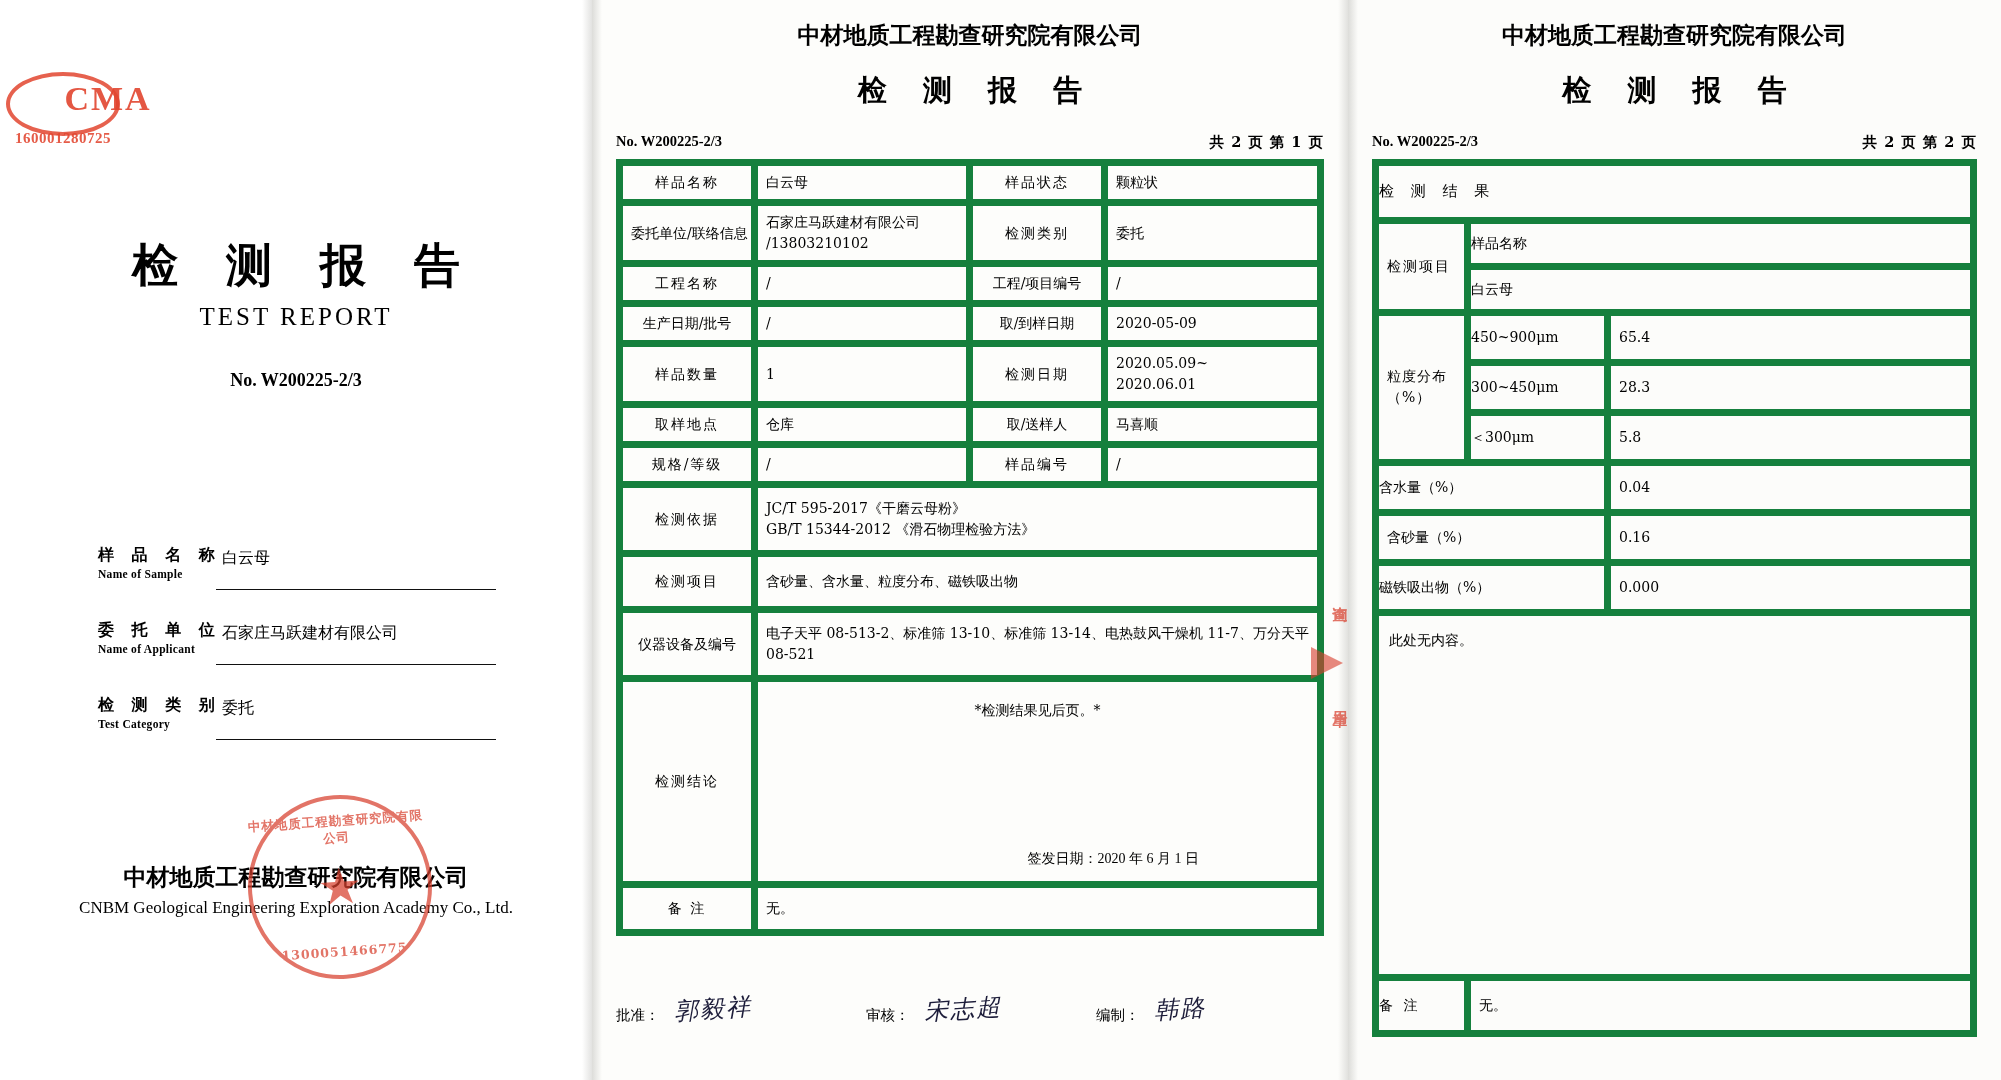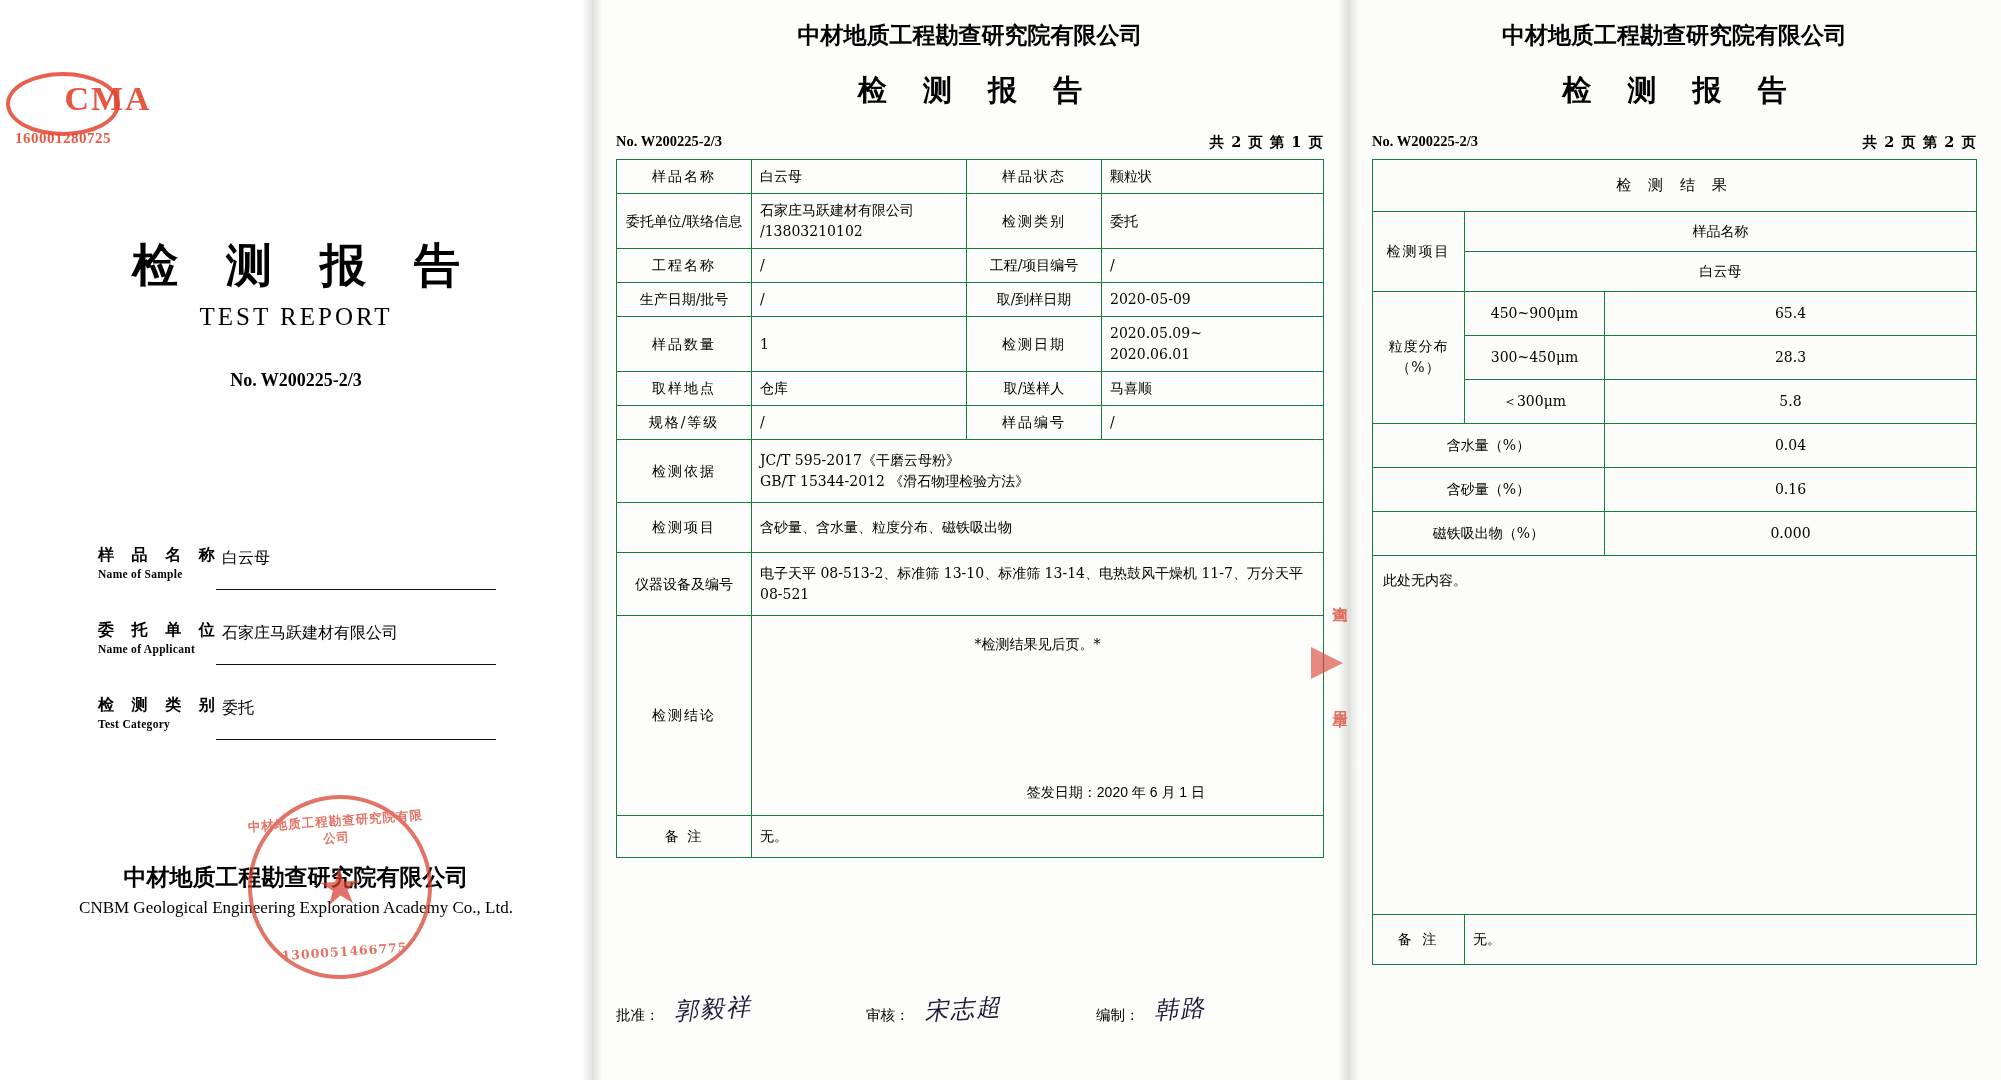--- a/index.html
+++ b/index.html
@@ -226,34 +226,34 @@
   }
   .rpt-meta .pg { letter-spacing: 1px; font-family:"DejaVu Serif", serif;}
 
   
   table.doc {
     border-collapse: collapse;
     width: 100%;
     table-layout: fixed;
   }
   table.doc td {
-    border: 1px solid #15803d;
+    border: 7px solid #15803d;
     font-size: 14px;
     padding: 6px 8px;
     font-family: "DejaVu Serif", serif;
     vertical-align: middle;
     line-height: 1.5;
   }
   td.lab {
     text-align: center;
     letter-spacing: 2px;
     white-space: nowrap;
   }
   td.val { text-align: left; }
-  td.ctr { text-align: center; }
+  td.ctr { }
 
   #page2-body { position: absolute; top: 20px; left: 24px; width: 708px; }
   #page3-body { position: absolute; top: 20px; left: 24px; width: 605px; }
 
   .sign-row {
     position: absolute;
     left: 24px; bottom: 55px;
     width: 708px;
     display: flex;
     font-size: 14.5px;
@@ -271,21 +271,21 @@
   }
   .sign-row .u1 { width: 250px; }
   .sign-row .u2 { width: 230px; }
   .sign-row .u3 { width: 200px; }
 
   .issue-date {
     position: absolute;
     left: 1096px;
     top: 0;
     font-size: 14px;
-    font-family: Liberation Sans, sans-serif;
+    font-family: Liberation Serif, serif;
     margin-left: 38px;
   }
 </style>
 </head>
 <body>
 
 <div class="page-wrap">
 
   <div class="sheet" id="sheet1">
     <div class="sheet-edge-r" style="right:0;"></div>

